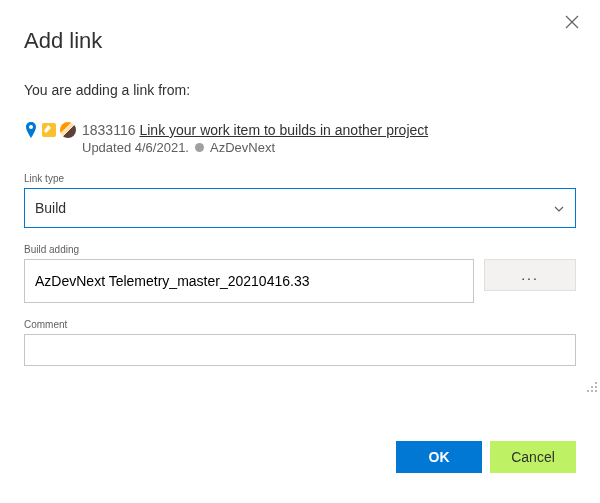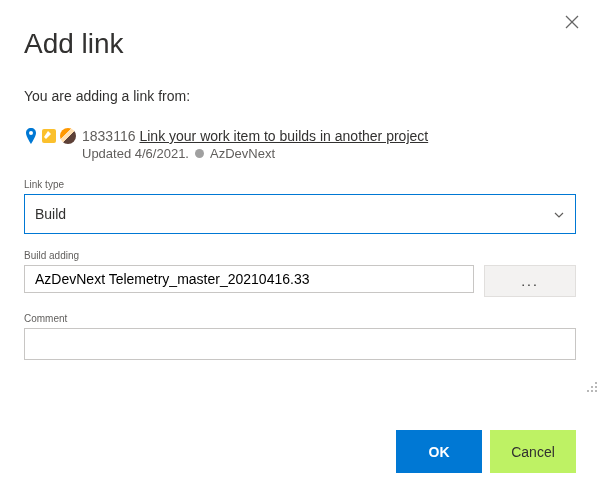--- a/index.html
+++ b/index.html
@@ -18,21 +18,21 @@
       position: absolute;
       top: 14px;
       right: 20px;
       width: 16px;
       height: 16px;
       cursor: pointer;
       color: #666;
     }
     .close-btn svg { width: 100%; height: 100%; }
     .dialog-title {
-      font-size: 28px;
+      font-size: 22px;
       font-weight: 400;
       margin: 8px 0 28px 0;
       color: #323130;
     }
     .context-line {
       font-size: 14px;
       margin-bottom: 24px;
     }
     .workitem-row {
       display: flex;
@@ -93,21 +93,21 @@
     .select-wrap .chev {
       position: absolute;
       right: 10px;
       top: 50%;
       transform: translateY(-50%);
       color: #605e5c;
       width: 12px; height: 12px;
     }
     .row-flex { display: flex; gap: 10px; margin-bottom: 16px; }
     .text-input {
-      height: 28px;
+      height: 44px;
       border: 1px solid #c8c6c4;
       padding: 0 10px;
       font-family: inherit;
       font-size: 14px;
       width: 100%;
       outline: none;
     }
     .build-input { flex: 1; }
     .browse-btn {
       width: 92px;
@@ -140,21 +140,21 @@
       color: #a0a0a0;
     }
     .footer {
       position: absolute;
       bottom: 30px;
       right: 24px;
       display: flex;
       gap: 8px;
     }
     .btn {
-      height: 43px;
+      height: 32px;
       min-width: 86px;
       border: none;
       font-size: 14px;
       cursor: pointer;
       font-family: inherit;
     }
     .btn-primary {
       background: #0078d4;
       color: #fff;
       font-weight: 600;

